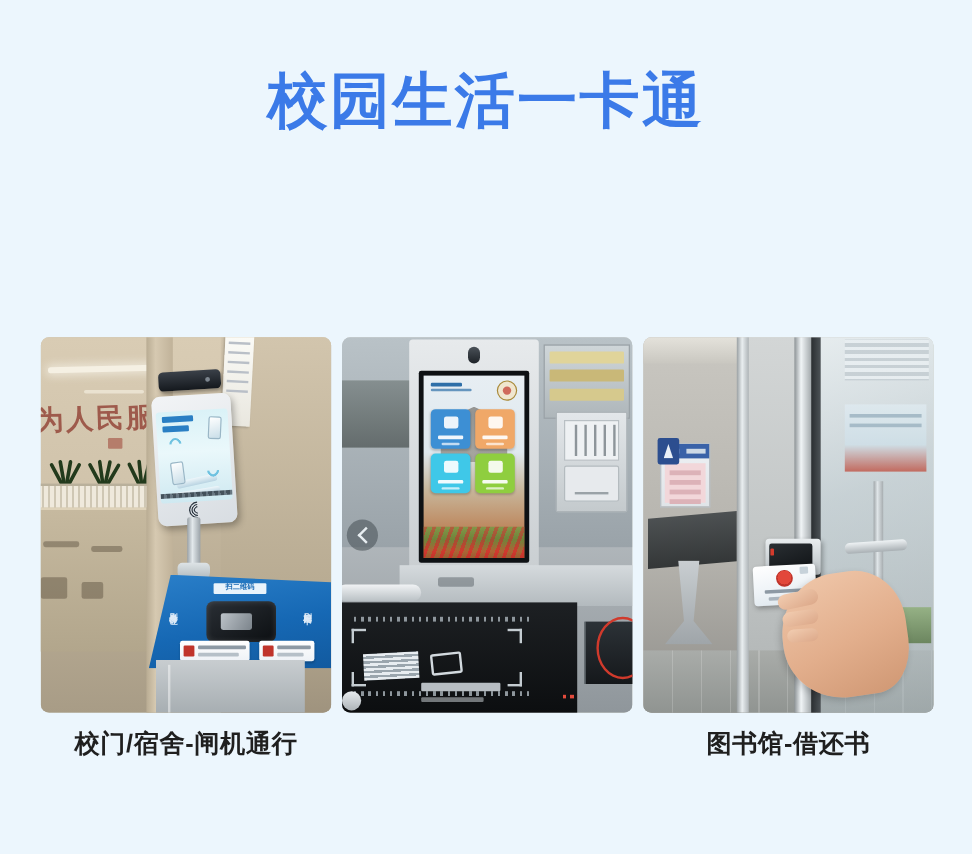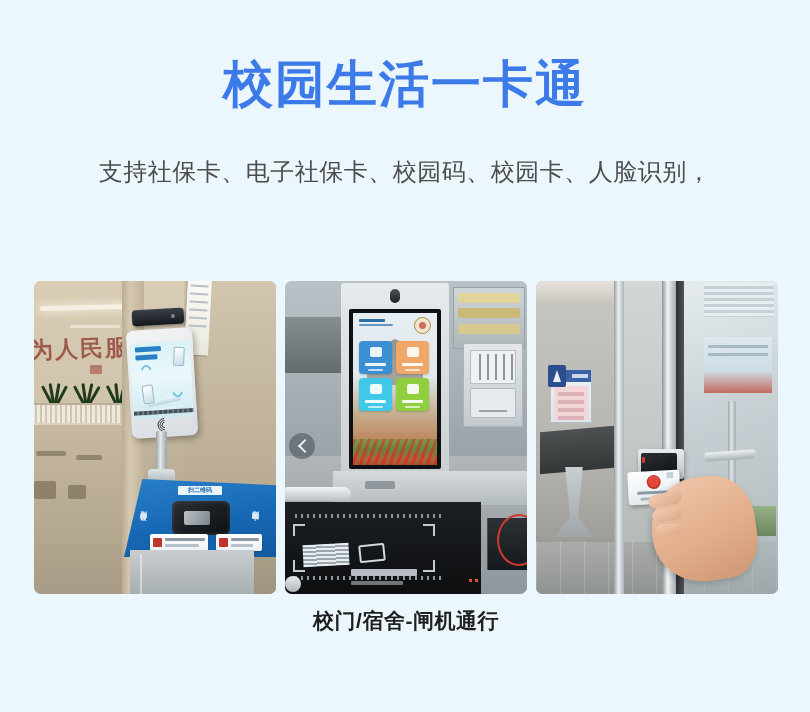--- a/index.html
+++ b/index.html
@@ -71,21 +71,21 @@
   }
 
   
   .captions {
     position: absolute;
     top: 606px;
     left: 34px;
     width: 744px;
     height: 30px;
     display: flex;
-    justify-content: center;
+    justify-content: space-between;
   }
   .caption {
     width: 242px;
     text-align: center;
     font-size: 21px;
     line-height: 30px;
     font-weight: bold;
     color: #1f1f1f;
     letter-spacing: 0.5px;
   }
@@ -573,21 +573,20 @@
   }
 </style>
 </head>
 <body>
 
 <div class="page">
 
   <div class="title">校园生活一卡通</div>
 
   <div class="subtitle">
-    <span class="line">支持社保卡、电子社保卡、校园码、校园卡、人脸识别，</span>
   </div>
 
   <div class="cards">
 
     <div class="card">
       <div class="photo">
         <div class="p1-bg"></div>
         <div class="p1-wall"></div>
         <div class="p1-lightbar"></div>
         <div class="p1-lightbar2"></div>
@@ -816,15 +815,16 @@
         <div class="p3-finger" style="left:112px; top:212px; width:34px; height:13px; transform:rotate(-12deg);"></div>
         <div class="p3-finger" style="left:116px; top:228px; width:30px; height:12px; transform:rotate(-8deg);"></div>
         <div class="p3-finger" style="left:120px; top:243px; width:26px; height:11px; transform:rotate(-4deg);"></div>
       </div>
     </div>
 
   </div>
 
   <div class="captions">
     <div class="caption">校门/宿舍-闸机通行</div>
+    <div class="caption">图书馆-借还书</div>
   </div>
 
 </div>
 
 </body></html>

